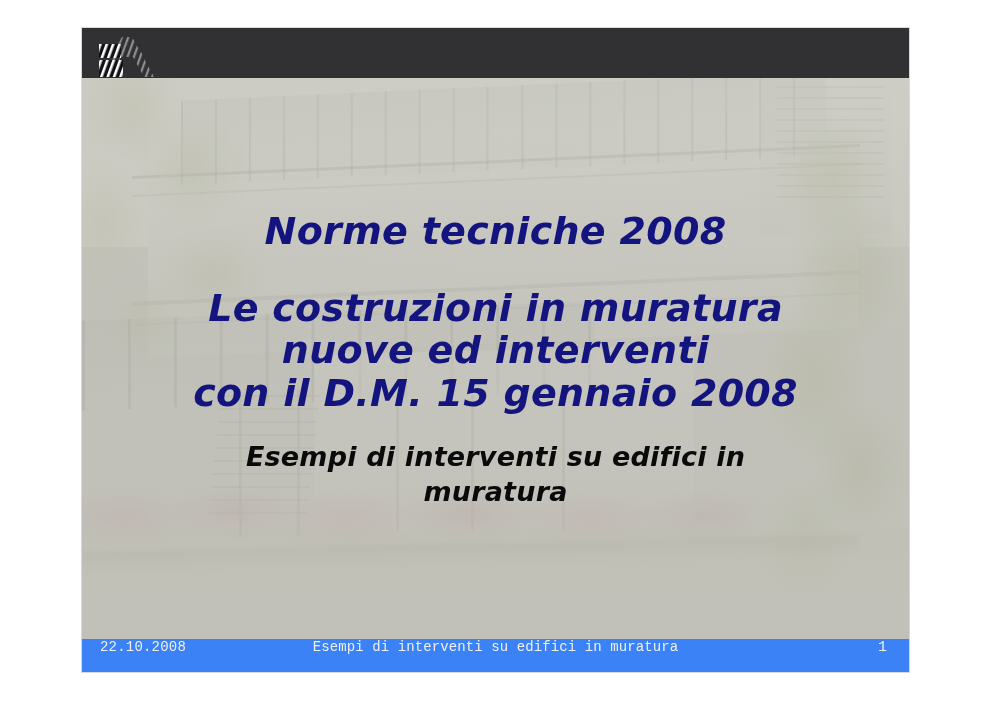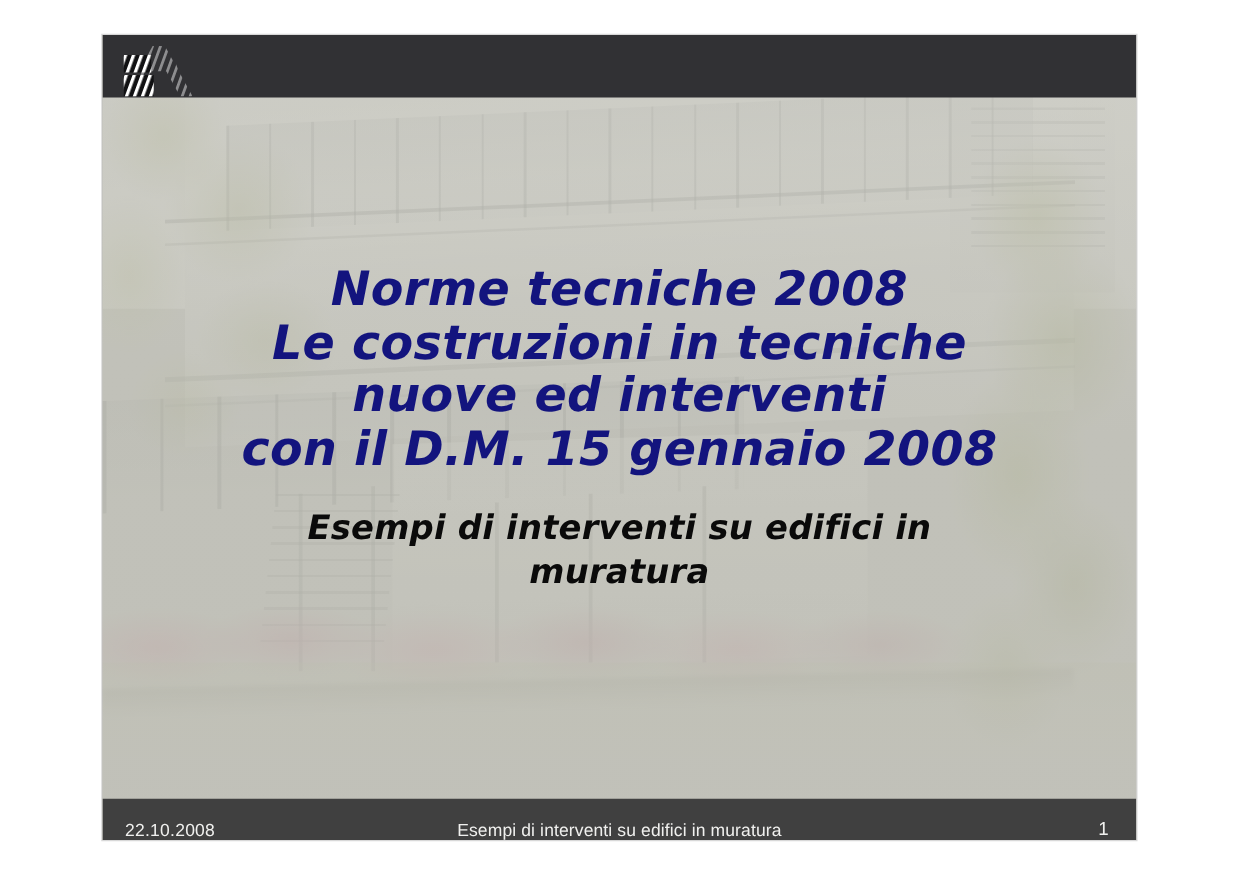--- a/index.html
+++ b/index.html
@@ -182,43 +182,43 @@
   }
   .title-line {
     color:#13147e;
     font-family:"DejaVu Sans", sans-serif;
     font-weight:bold; font-style:italic;
     text-align:center;
     letter-spacing:.3px;
     line-height:1.12;
     white-space:nowrap;
   }
-  #t1 { font-size:38px; }
+  #t1 { font-size:38px; margin-bottom:34px; }
   #t2 { font-size:38px; }
   #t3 { font-size:38px; }
   #t4 { font-size:38px; }
   #subtitle {
     margin-top:26px;
     color:#0a0a0a;
     font-family:"DejaVu Sans", sans-serif;
     font-weight:bold; font-style:italic;
     font-size:27px; line-height:1.28;
     text-align:center;
     max-width:560px;
     letter-spacing:.2px;
   }
 
   
   #footer {
     position:absolute; left:0; bottom:0; width:100%; height:33px;
-    background:#404040;
+    background:#3b82f6;
     z-index:7;
-    display:flex; align-items:flex-end;
+    display:flex; align-items:flex-start;
     color:#f0f0ee;
-    font-family:Liberation Sans, sans-serif;
+    font-family:Liberation Mono, monospace;
     font-size:14px;
   }
   #footer-date { position:absolute; left:18px; letter-spacing:.2px; }
   #footer-title {
     width:100%; text-align:center; letter-spacing:.1px;
   }
   #footer-page { position:absolute; right:22px; font-size:15px; }
 </style>
 </head>
 <body>
@@ -268,21 +268,21 @@
       <polygon points="26,2 36,2 58,42 48,42" fill="url(#hatch)"></polygon>
       <polygon points="26,2 36,2 14,42 4,42" fill="url(#hatch)"></polygon>
       <polygon points="20,14 44,14 47,22 17,22" fill="url(#hatch)"></polygon>
       <rect x="3" y="9" width="22" height="14" fill="url(#hatchW)"></rect>
       <rect x="3" y="25" width="24" height="17" fill="url(#hatchW)"></rect>
     </svg>
   </div>
 
   <div id="textblock">
     <div class="title-line" id="t1">Norme tecniche 2008</div>
-    <div class="title-line" id="t2">Le costruzioni in tecniche</div>
+    <div class="title-line" id="t2">Le costruzioni in muratura</div>
     <div class="title-line" id="t3">nuove ed interventi</div>
     <div class="title-line" id="t4">con il D.M.  15 gennaio 2008</div>
     <div id="subtitle">Esempi di interventi su edifici in muratura</div>
   </div>
 
   <div id="footer">
     <span id="footer-date">22.10.2008</span>
     <span id="footer-title">Esempi di interventi su edifici in muratura</span>
     <span id="footer-page">1</span>
   </div>

